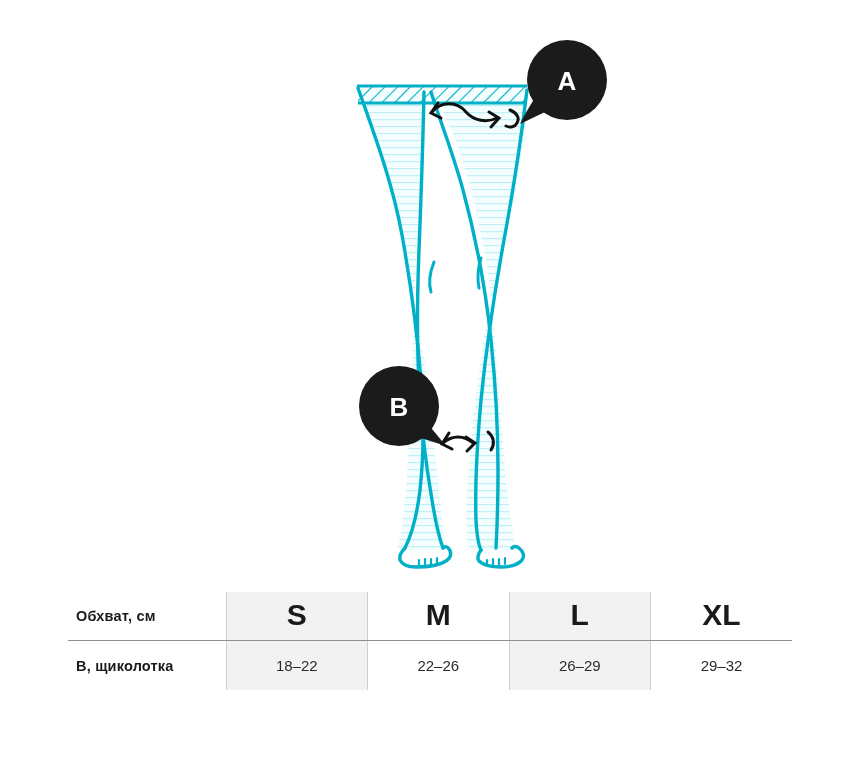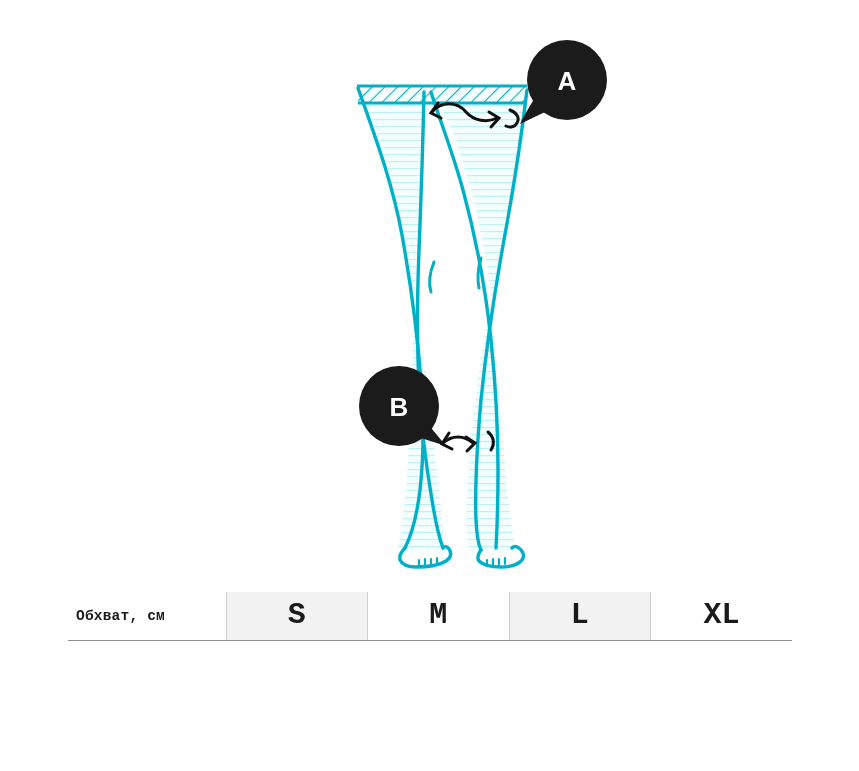--- a/index.html
+++ b/index.html
@@ -43,21 +43,20 @@
     table-layout: fixed;
   }
   table.size-table col.label-col { width: 158px; }
   table.size-table col.size-col { width: 141.5px; }
 
   table.size-table th, table.size-table td {
     border: 1px solid #cfcfcf;
     text-align: center;
     vertical-align: middle;
     color: #1a1a1a;
-    font-family: Liberation Mono, monospace;
   }
   
   tr.header-row th.row-label {
     border-left: none;
     border-top: none;
     border-bottom: 1px solid #8f8f8f;
     background: #ffffff;
     font-size: 14.5px;
     font-weight: bold;
     text-align: left;
@@ -226,15 +225,22 @@
     <thead>
       <tr class="header-row">
         <th class="row-label">Обхват, см</th>
         <th class="size-head shaded">S</th>
         <th class="size-head">M</th>
         <th class="size-head shaded">L</th>
         <th class="size-head last">XL</th>
       </tr>
     </thead>
     <tbody>
+      <tr>
+        <td class="row-label">B, щиколотка</td>
+        <td class="val shaded">18–22</td>
+        <td class="val">22–26</td>
+        <td class="val shaded">26–29</td>
+        <td class="val last">29–32</td>
+      </tr>
     </tbody>
   </table>
 </div>
 
 </body></html>

